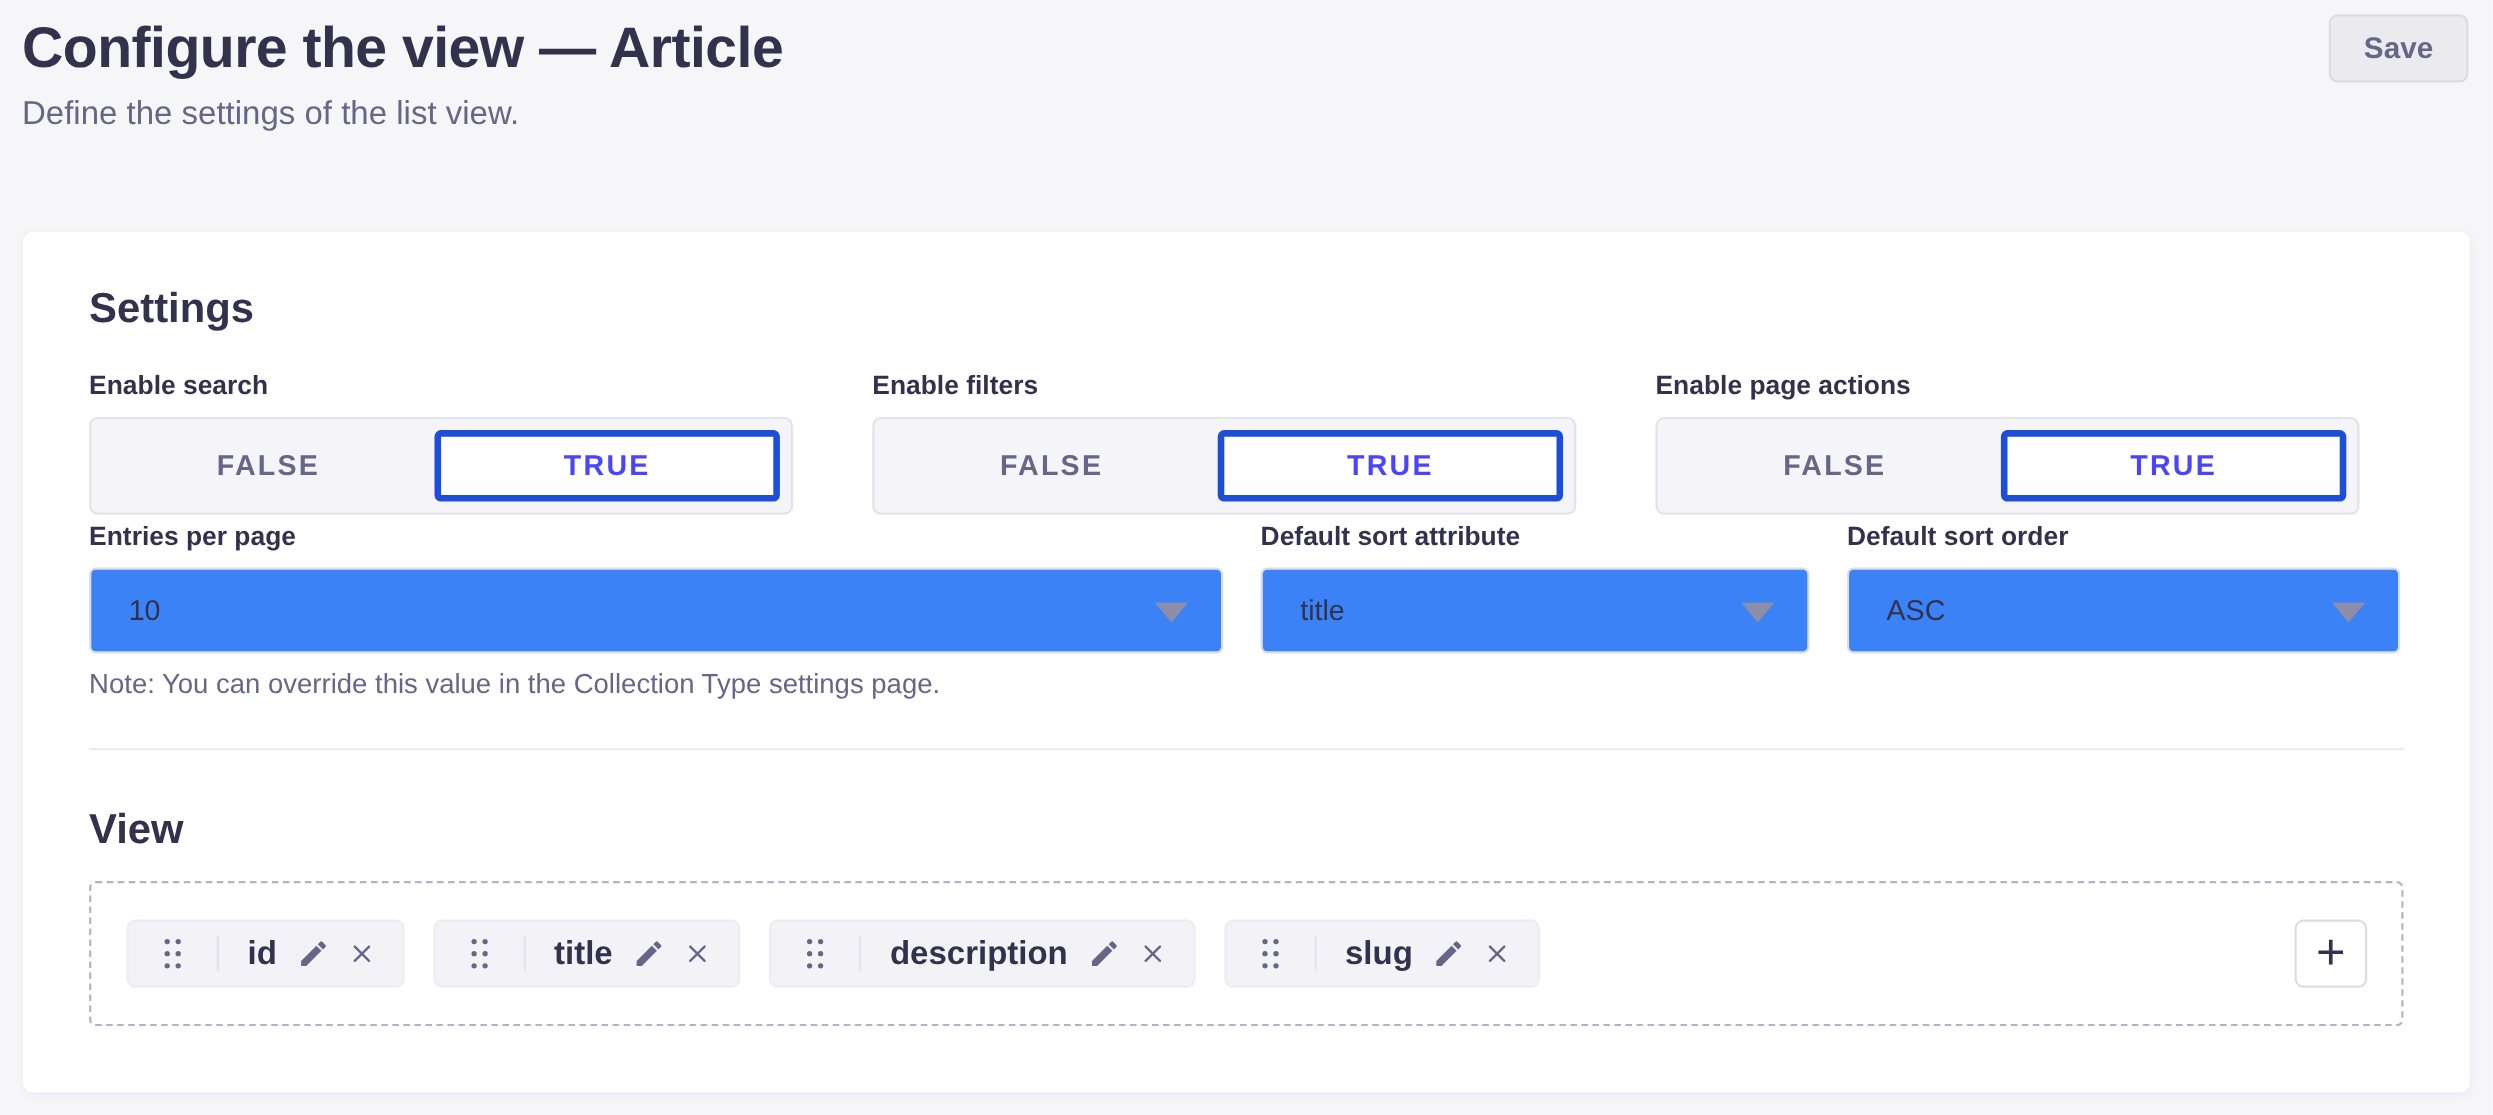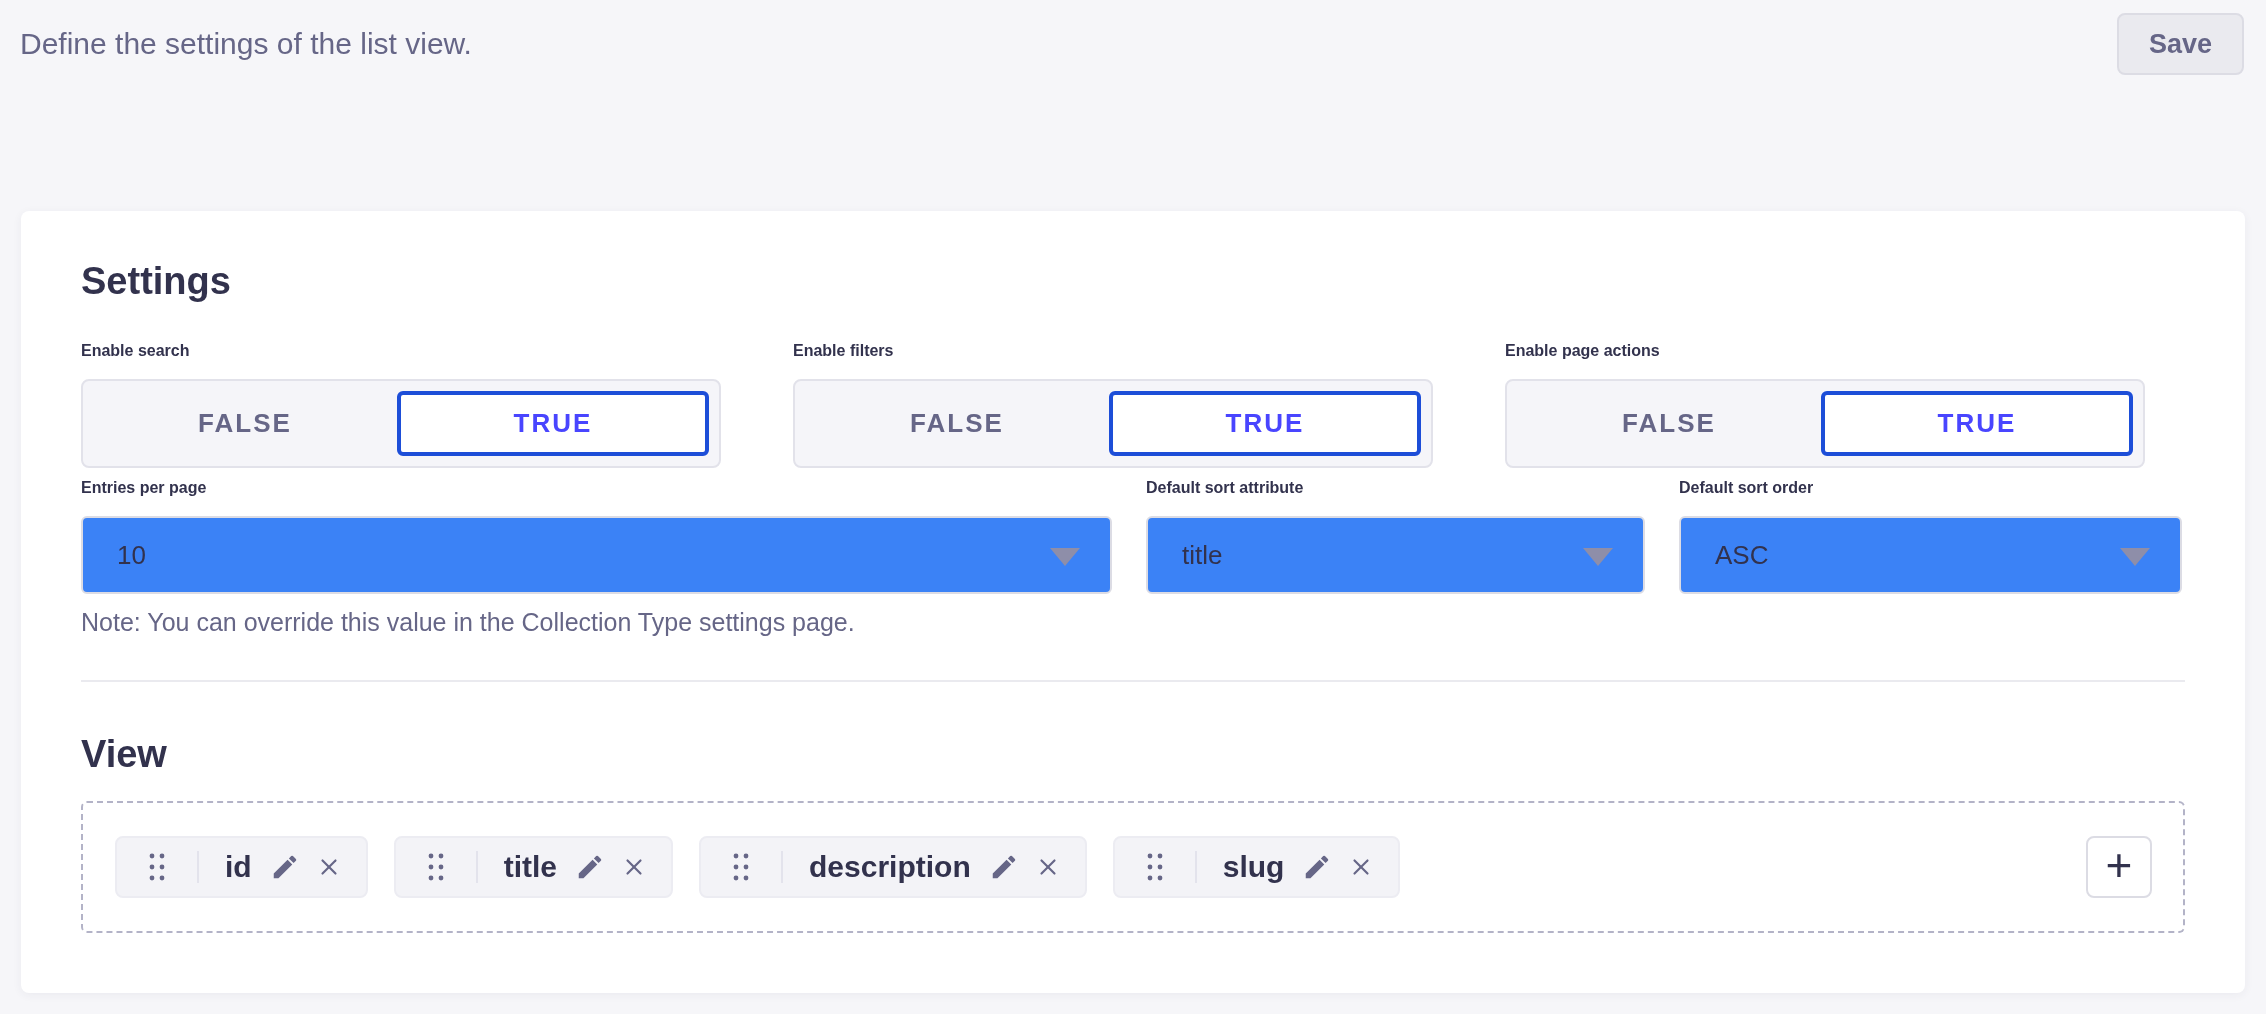--- a/index.html
+++ b/index.html
@@ -28,32 +28,32 @@
   }
   
   .card {
     position: absolute; left: 21px; top: 211px; width: 2224px; height: 782px;
     background: #ffffff; border-radius: 8px;
     box-shadow: 0 2px 10px rgba(50,50,77,0.06);
     padding: 50px 60px 48px;
   }
   .section-heading { margin: 0; font-size: 38px; line-height: 40px; font-weight: 700; color: #32324d; }
   .section-heading.settings { margin-bottom: 36px; }
-  .field-label { display: block; font-size: 16px; line-height: 28px; font-weight: 700; color: #32324d; margin-bottom: 14px; }
+  .field-label { display: block; font-size: 24px; line-height: 28px; font-weight: 700; color: #32324d; margin-bottom: 14px; }
   
   .toggle-grid { display: grid; grid-template-columns: 640px 640px 640px; column-gap: 72px; }
   .toggle {
     height: 89px; border: 2px solid #e2e2ea; background: #f5f5f9;
     border-radius: 8px; display: flex; padding: 10px; cursor: pointer;
   }
   .toggle-opt {
     flex: 1; display: flex; align-items: center; justify-content: center;
     font-size: 26px; font-weight: 600; letter-spacing: 2px; color: #666687; border-radius: 6px;
   }
-  .toggle-opt.active { background: #ffffff; border: 4px solid #1d4ed8; color: #4945ff; }
+  .toggle-opt.active { background: #ffffff; border: 6px solid #1d4ed8; color: #4945ff; }
   
   .select-grid { display: grid; grid-template-columns: 1031px 499px 503px; column-gap: 34px; margin-top: 6px; }
   .select {
     height: 78px; background: #3b82f6; border: 2px solid #dcdce4; border-radius: 6px;
     position: relative; display: flex; align-items: center;
     padding: 0 70px 0 34px; font-size: 26px; color: #32324d; cursor: pointer;
   }
   .caret {
     position: absolute; right: 30px; top: 50%; margin-top: -7px;
     width: 0; height: 0;
@@ -80,20 +80,21 @@
     position: absolute; right: 31px; top: 50%; transform: translateY(-50%);
     width: 66px; height: 62px; background: #ffffff; border: 2px solid #dcdce4; border-radius: 8px;
     display: flex; align-items: center; justify-content: center; cursor: pointer; padding: 0;
   }
   .add-btn span { font-size: 46px; font-weight: 400; color: #32324d; line-height: 1; margin-top: -4px; }
 </style>
 </head>
 <body>
 
 <div class="header">
+  <h1 class="page-title">Configure the view — Article</h1>
   <p class="page-subtitle">Define the settings of the list view.</p>
   <button class="save-btn">Save</button>
 </div>
 
 <div class="card">
 
   <h2 class="section-heading settings">Settings</h2>
 
   <div class="toggle-grid">
     <div class="field">

